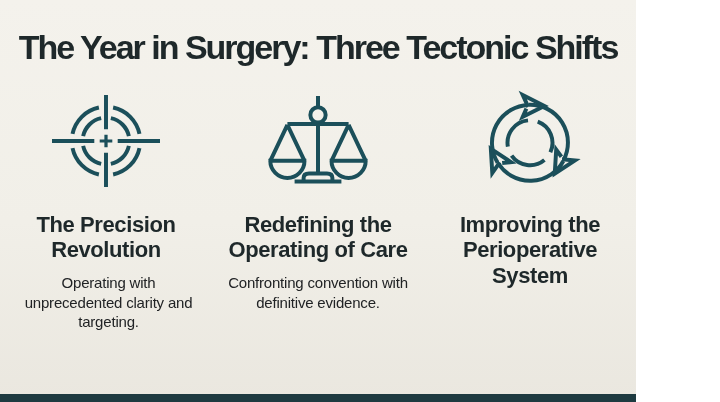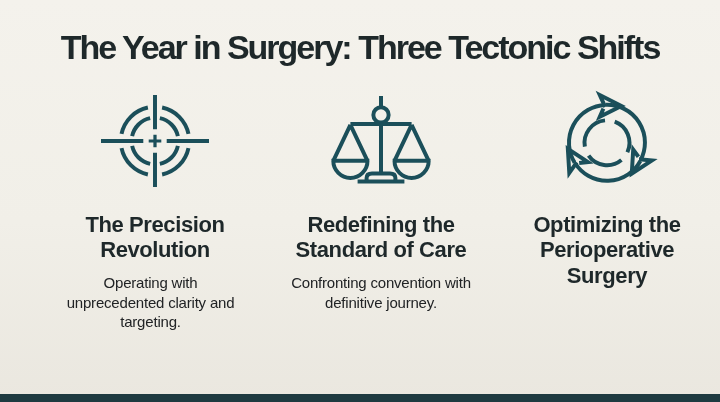--- a/index.html
+++ b/index.html
@@ -1,19 +1,19 @@
 <!DOCTYPE html>
 <html><head>
 <meta charset="utf-8">
 <style>
   html,body{margin:0;padding:0;}
   body{font-family:"Liberation Sans",sans-serif;}
   .slide{
     position:relative;
-    width:720px;height:402px;
+    width:636px;height:402px;
     overflow:hidden;
     background:linear-gradient(180deg,#f4f2ec 0%,#f1efe8 55%,#eae7df 100%);
   }
   .slide-title{
     margin:30px 10px 0;
     text-align:center;
     font-size:34px;
     font-weight:700;
     letter-spacing:-2px;
     color:#1e282a;
@@ -105,22 +105,22 @@
             <path d="M60,41 V96"></path>
             <path d="M34,105 H86"></path>
             <path d="M44,105 V101 Q44,96 50,96 H70 Q76,96 76,101 V105"></path>
             <path d="M26,42 L7,82 M26,42 L45,82"></path>
             <path d="M5,82 H47 M7,82 A19,19 0 0 0 45,82"></path>
             <path d="M94,42 L75,82 M94,42 L113,82"></path>
             <path d="M73,82 H115 M75,82 A19,19 0 0 0 113,82"></path>
           </g>
         </svg>
       </div>
-      <h2 class="col-heading">Redefining the Standard of Care</h2>
-      <p class="col-desc">Confronting convention with definitive journey.</p>
+      <h2 class="col-heading">Redefining the Operating of Care</h2>
+      <p class="col-desc">Confronting convention with definitive evidence.</p>
     </section>
 
     <section class="col">
       <div class="icon-wrap">
         <svg viewBox="0 0 120 120" aria-hidden="true">
           <g class="stroke" stroke-width="4.2" stroke-linejoin="miter">
             <g>
               <path d="M24,84 A42,42 0 0 1 58,20"></path>
               <path d="M58,22 L52,9 L76,21 L52,33 L56,24"></path>
               <path d="M35.4,66.3 A25,25 0 0 1 57.8,37.1"></path>
@@ -131,19 +131,19 @@
               <path d="M35.4,66.3 A25,25 0 0 1 57.8,37.1"></path>
             </g>
             <g transform="rotate(240,60,62)">
               <path d="M24,84 A42,42 0 0 1 58,20"></path>
               <path d="M58,22 L52,9 L76,21 L52,33 L56,24"></path>
               <path d="M35.4,66.3 A25,25 0 0 1 57.8,37.1"></path>
             </g>
           </g>
         </svg>
       </div>
-      <h2 class="col-heading">Optimizing the Perioperative Surgery</h2>
+      <h2 class="col-heading">Improving the Perioperative System</h2>
     </section>
 
   </div>
 
   <div class="footer-bar"></div>
 </div>
 
 </body></html>

